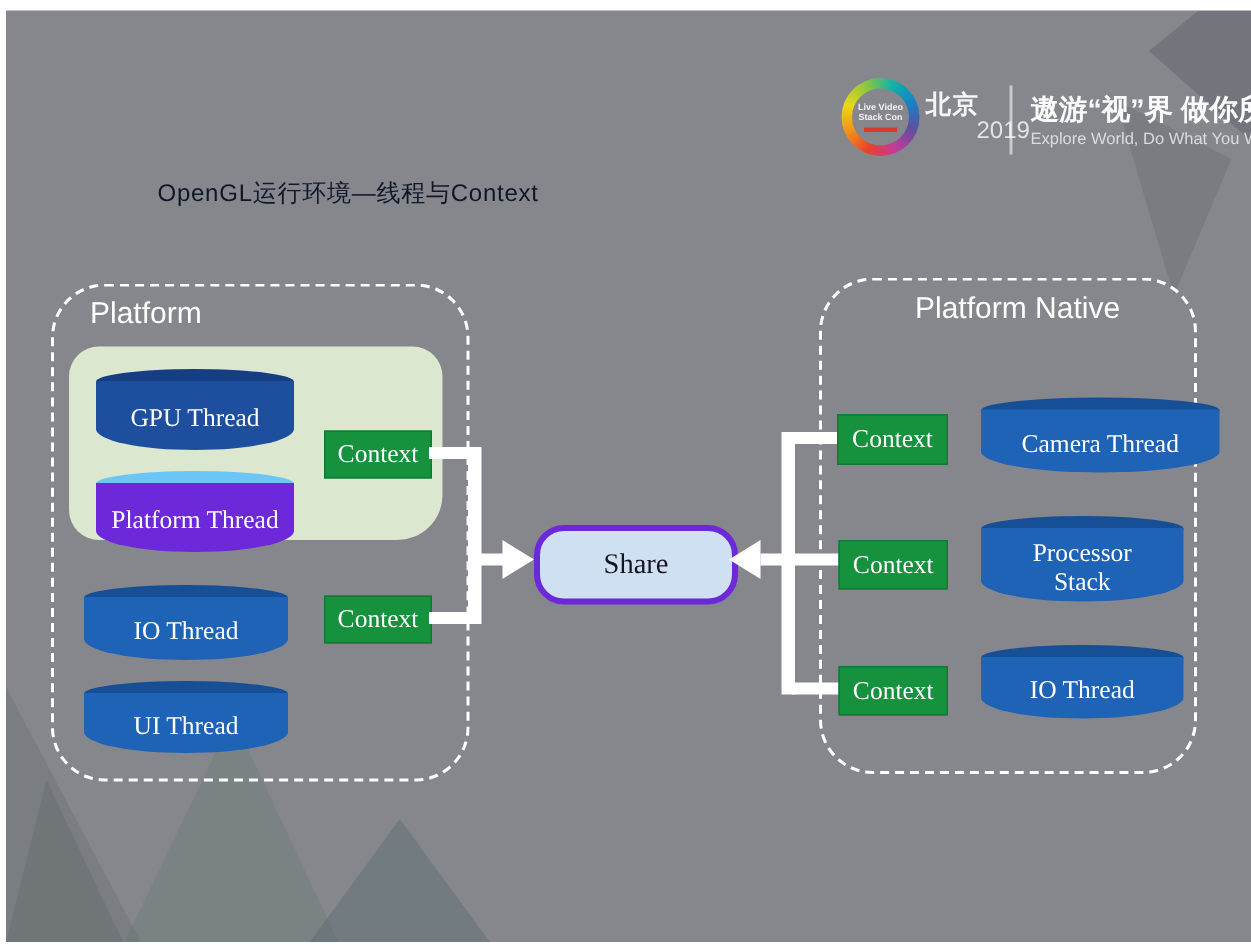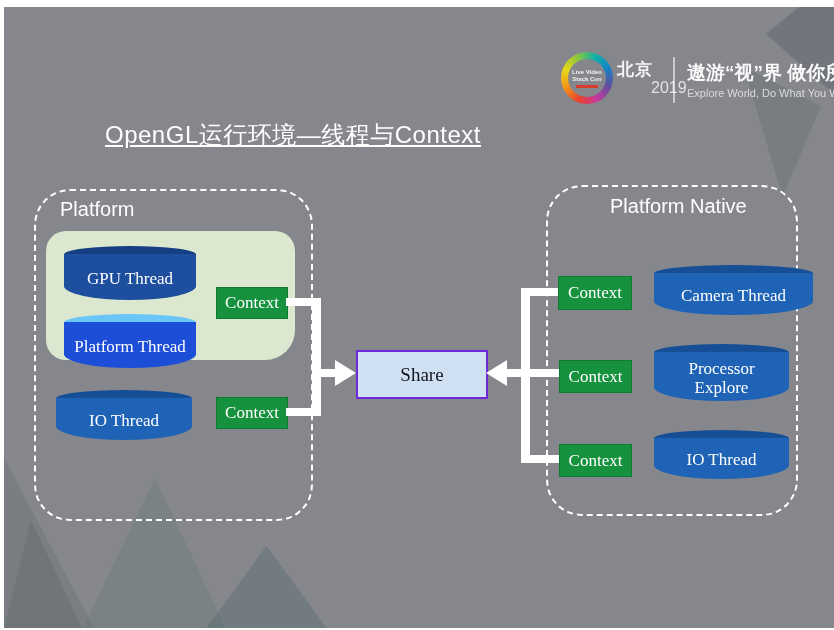--- a/index.html
+++ b/index.html
@@ -48,22 +48,22 @@
   .logo-year { position:absolute; left:613px; top:72px; font-size:16px;
     color:#e3e3e3;margin-left:34px; }
   .logo-divider { position:absolute; left:669px; top:50px; width:2px;
     height:46px; background:rgba(255,255,255,0.55); }
   .slogan-cn { position:absolute; left:683px; top:53px; font-size:19px;
     font-weight:700; color:#fafafa; white-space:nowrap; }
   .slogan-en { position:absolute; left:683px; top:80px; font-size:11px;
     color:#dcdcdc; white-space:nowrap; }
 
   
-  .title { position:absolute; left:101px; top:112px; font-size:24px;
-    color:#ffffff; letter-spacing:0.5px;text-decoration:underline; }
+  .title { position:absolute; left:101px; top:112px; font-size:16px;
+    color:#0f172a; letter-spacing:0.5px; }
 
   
   .group-box { position:absolute; border:2px dashed #ffffff;
     border-radius:36px; }
   .box-flutter { left:30px; top:182px; width:275px; height:328px; }
   .box-native { left:542px; top:178px; width:248px; height:327px; }
   .group-label { position:absolute; font-size:20px; color:#ffffff; }
   .label-flutter { left:56px; top:191px; }
   .label-native { left:566px; top:188px;margin-left:40px; }
 
@@ -77,21 +77,21 @@
   .cyl .top { position:absolute; left:0; right:0; top:0; height:17px;
     border-radius:50%; }
   .cyl .body { position:absolute; left:0; right:0; top:8px; bottom:0;
     border-radius:0 0 50% 50% / 0 0 14px 14px;
     display:flex; align-items:center; justify-content:center; }
   .cyl .label { color:#ffffff; font-family:"Liberation Serif", serif;
     font-size:17px; text-align:center; line-height:1.1; padding-top:4px; }
   .cyl-dark .top { background:#163e82; }
   .cyl-dark .body { background:#1d4f9e; }
   .cyl-light .top { background:#6ac6f6; }
-  .cyl-light .body { background:#1d4ed8; }
+  .cyl-light .body { background:#6d28d9; }
   .cyl-mid .top { background:#174f97; }
   .cyl-mid .body { background:#1e63b5; }
   .label-narrow { max-width:100px; }
 
   .cyl-gpu { left:60px; top:239px; width:132px; height:54px; }
   .cyl-platform { left:60px; top:307px; width:132px; height:54px; }
   .cyl-io { left:52px; top:383px; width:136px; height:50px; }
   .cyl-ui { left:52px; top:447px; width:136px; height:48px; }
   .cyl-camera { left:650px; top:258px; width:159px; height:50px; }
   .cyl-processor { left:650px; top:337px; width:135px; height:57px; }
@@ -102,22 +102,22 @@
     color:#ffffff; font-family:"Liberation Serif", serif; font-size:17px;
     display:flex; align-items:center; justify-content:center; }
   .ctx-f1 { left:212px; top:280px; width:70px; height:30px; }
   .ctx-f2 { left:212px; top:390px; width:70px; height:30px; }
   .ctx-p1 { left:554px; top:269px; width:72px; height:32px; }
   .ctx-p2 { left:555px; top:353px; width:71px; height:31px; }
   .ctx-p3 { left:555px; top:437px; width:71px; height:31px; }
 
   
   .share { position:absolute; left:352px; top:343px; width:128px;
-    height:45px; background:#cfe0f2; border:2px solid #6d28d9;
-    border-radius:0; display:flex; align-items:center;
+    height:45px; background:#cfe0f2; border:4px solid #6d28d9;
+    border-radius:20px; display:flex; align-items:center;
     justify-content:center; color:#15151d;
     font-family:"Liberation Serif", serif; font-size:19px; }
 
   
   .wline { position:absolute; background:#ffffff; }
   .l-stub1 { left:282px; top:291px; width:28px; height:8px; }
   .l-vline { left:308px; top:291px; width:9px; height:118px; }
   .l-stub2 { left:282px; top:401px; width:28px; height:8px; }
   .l-arm   { left:315px; top:362px; width:18px; height:8px; }
   .r-vline { left:517px; top:281px; width:9px; height:175px; }
@@ -177,20 +177,26 @@
     </div>
   </div>
 
   <div class="cyl cyl-mid cyl-io">
     <div class="top"></div>
     <div class="body">
       <span class="label">IO Thread</span>
     </div>
   </div>
 
+  <div class="cyl cyl-mid cyl-ui">
+    <div class="top"></div>
+    <div class="body">
+      <span class="label">UI Thread</span>
+    </div>
+  </div>
 
   <div class="ctx ctx-f1">Context</div>
   <div class="ctx ctx-f2">Context</div>
 
   <div class="share">Share</div>
 
   <div class="wline l-stub1"></div>
   <div class="wline l-vline"></div>
   <div class="wline l-stub2"></div>
   <div class="wline l-arm"></div>
@@ -212,21 +218,21 @@
   <div class="cyl cyl-mid cyl-camera">
     <div class="top"></div>
     <div class="body">
       <span class="label">Camera Thread</span>
     </div>
   </div>
 
   <div class="cyl cyl-mid cyl-processor">
     <div class="top"></div>
     <div class="body">
-      <span class="label label-narrow">Processor Explore</span>
+      <span class="label label-narrow">Processor Stack</span>
     </div>
   </div>
 
   <div class="cyl cyl-mid cyl-io-native">
     <div class="top"></div>
     <div class="body">
       <span class="label">IO Thread</span>
     </div>
   </div>
 

